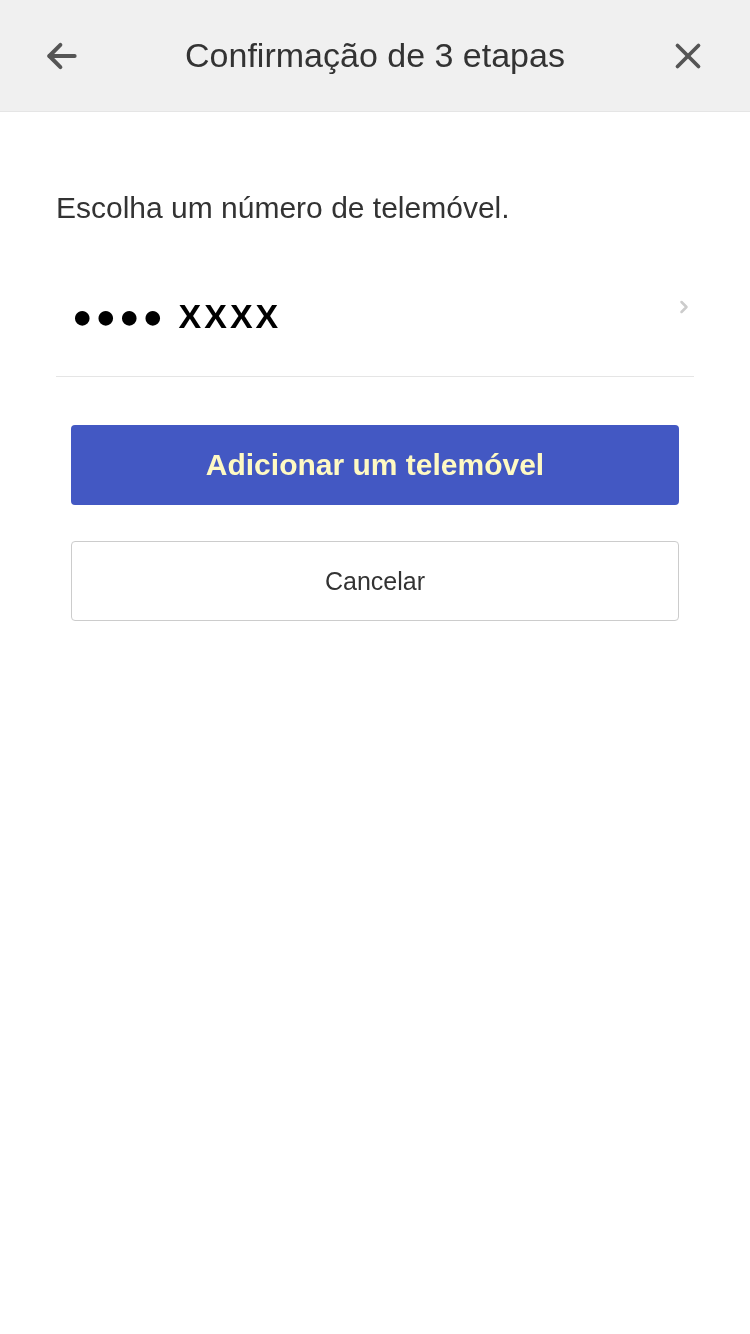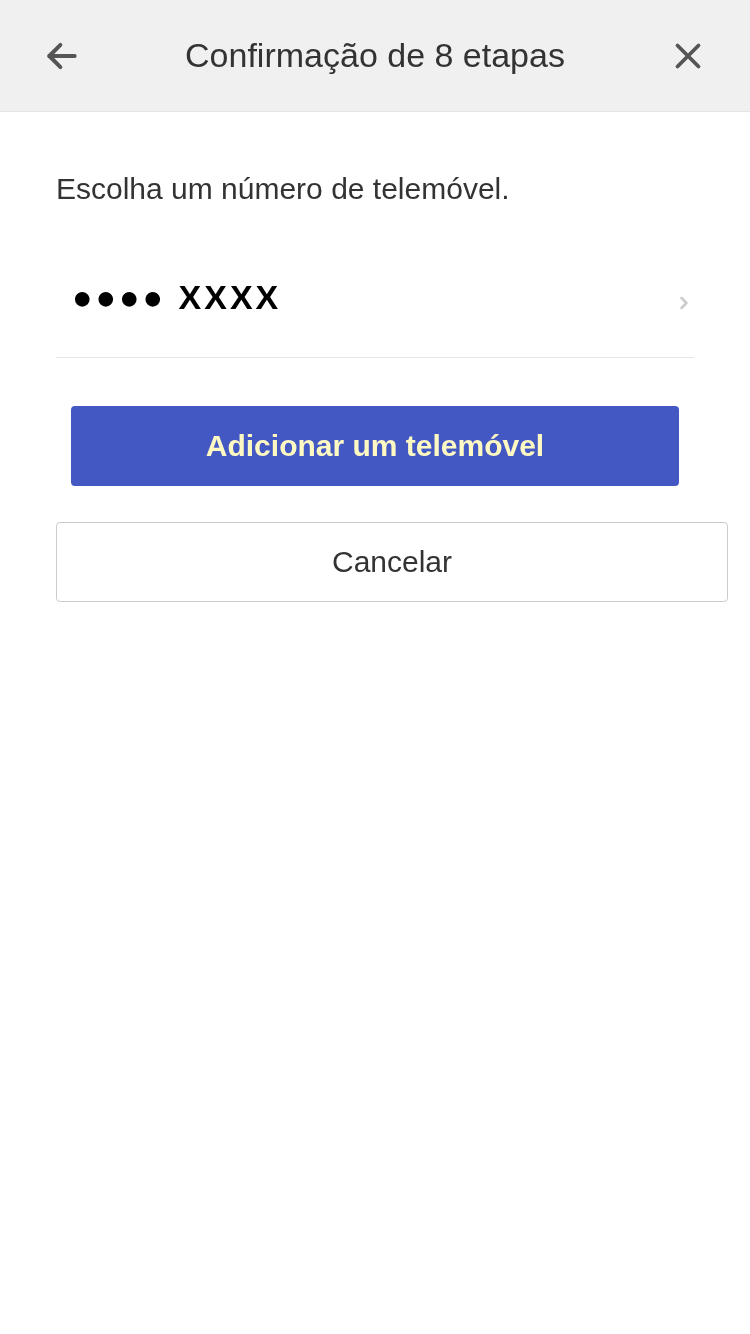--- a/index.html
+++ b/index.html
@@ -40,31 +40,32 @@
       display: flex;
       align-items: center;
       justify-content: center;
       cursor: pointer;
       background: none;
       border: none;
     }
     
     .content {
       padding: 60px 56px 12px 56px;
+      margin-top: 19px;
     }
     
     .instruction {
       font-size: 30px;
       color: #333333;
       margin-bottom: 48px;
     }
     
     .phone-row {
       display: flex;
-      align-items: flex-end;
+      align-items: flex-start;
       justify-content: space-between;
       padding: 24px 0 40px 16px;
       border-bottom: 1px solid #e5e5e5;
       margin-bottom: 48px;
       cursor: pointer;
     }
     
     .phone-value {
       font-size: 34px;
       font-weight: 700;
@@ -84,44 +85,44 @@
       border: none;
       border-radius: 4px;
       font-size: 30px;
       font-weight: 700;
       cursor: pointer;
       display: block;
       margin: 0 auto 36px auto;
     }
     
     .secondary-button {
-      width: 672px;
+      width: 608px;
       height: 80px;
       background: #ffffff;
       color: #333333;
       border: 1px solid #cccccc;
       border-radius: 4px;
-      font-size: 30px;
+      font-size: 25px;
       font-weight: 400;
       cursor: pointer;
       display: block;
       margin: 0 auto;
     }
   </style>
 </head>
 <body>
 
 <div class="header">
   <button class="icon-button">
     <svg width="38" height="38" viewBox="0 0 24 24" fill="none" stroke="#555555" stroke-width="2.5" stroke-linecap="round" stroke-linejoin="round">
       <line x1="20" y1="12" x2="4" y2="12"></line>
       <polyline points="11 19 4 12 11 5"></polyline>
     </svg>
   </button>
-  <h1 class="header-title">Confirmação de 8 etapas</h1>
+  <h1 class="header-title">Confirmação de 3 etapas</h1>
   <button class="icon-button">
     <svg width="36" height="36" viewBox="0 0 24 24" fill="none" stroke="#555555" stroke-width="2.5" stroke-linecap="round" stroke-linejoin="round">
       <line x1="19" y1="5" x2="5" y2="19"></line>
       <line x1="5" y1="5" x2="19" y2="19"></line>
     </svg>
   </button>
 </div>
 
 <div class="content">
   <p class="instruction">Escolha um número de telemóvel.</p>

